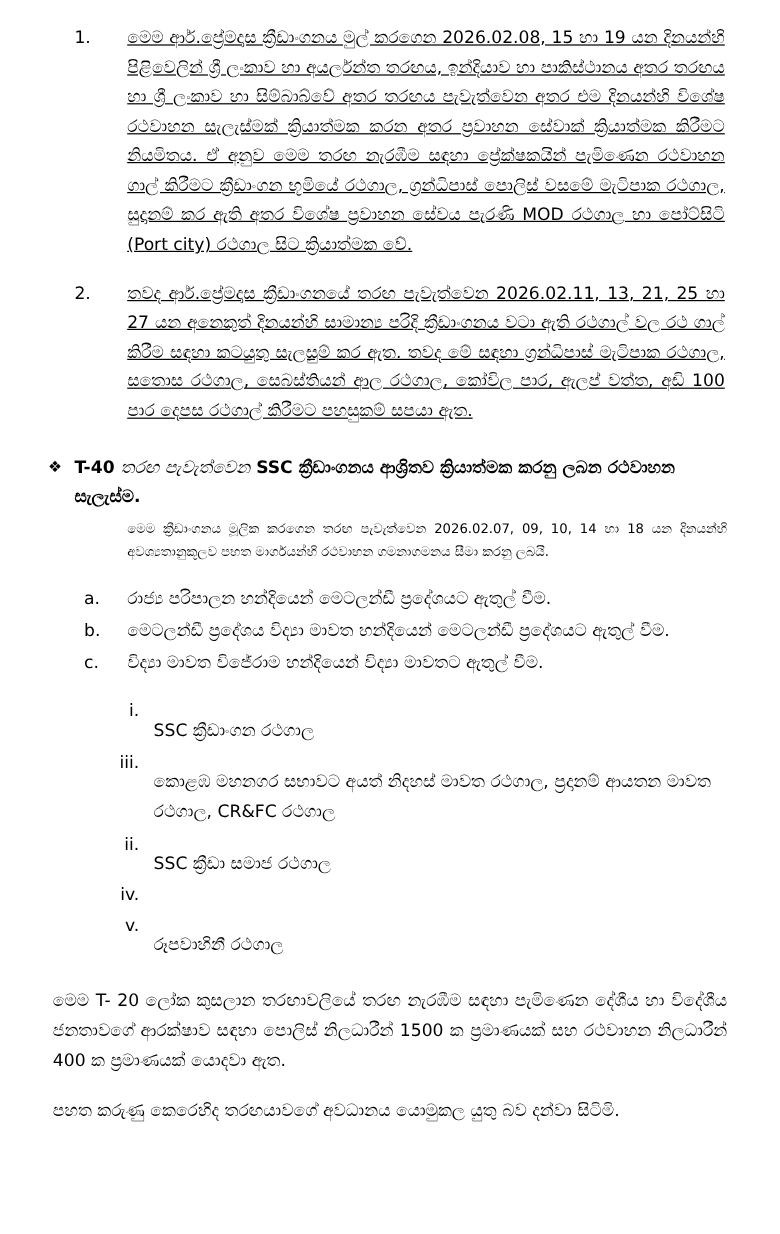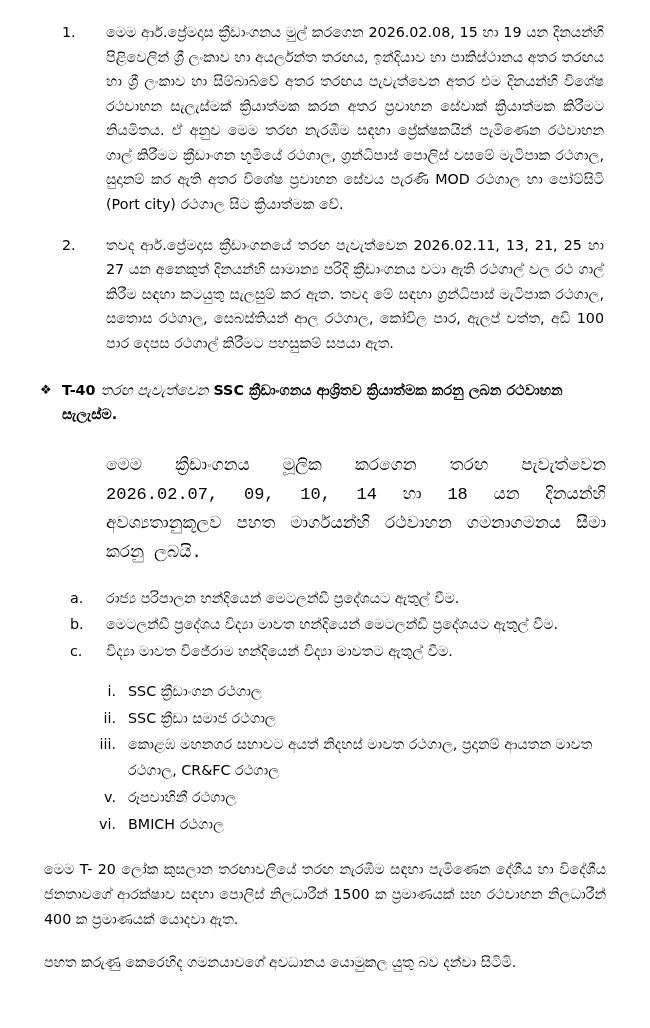--- a/index.html
+++ b/index.html
@@ -43,20 +43,21 @@
     margin: 0 44px 0 0;
     padding: 0;
   }
   .numbered .marker {
     width: 44px;
     padding-left: 62px;
     box-sizing: content-box;
   }
   .numbered .body {
     padding-right: 2px;
+    text-decoration: underline;
   }
   .item-1 { margin-top: 20px; }
   .item-2 { margin-top: 16px; }
 
   
   .bullet-head {
     display: flex;
     align-items: flex-start;
     margin: 22px 44px 0 0;
     font-size: 14.3px;
@@ -68,25 +69,24 @@
     padding-left: 40px;
     flex: 0 0 auto;
     font-size: 13px;
     line-height: 1.8;
   }
   .bullet-head .body { flex: 1 1 auto; }
   .bullet-head .reg { font-weight: normal; font-style: italic; }
 
   
   .indent-para {
-    margin: 24px 44px 0 106px;
-    font-size: 17px;
+    margin: 5px 44px 0 106px;
+    font-size: 11px;
     line-height: 1.72;
     text-align: justify;
-    font-family: Liberation Mono, monospace;
   }
 
   
   .lettered {
     margin: 18px 44px 0 0;
   }
   .lettered .row {
     display: flex;
     align-items: flex-start;
     font-size: 14.3px;
@@ -112,21 +112,21 @@
     margin-bottom: 1px;
   }
   .roman .marker {
     flex: 0 0 auto;
     width: 38px;
     padding-left: 78px;
     text-align: right;
     padding-right: 12px;
     box-sizing: content-box;
   }
-  .roman .body { flex: 1 1 auto; }
+  .roman .body { flex: 1 1 auto; margin-top: 16px; }
 
   
   .full-para {
     margin: 20px 44px 0 44px;
     font-size: 14.3px;
     line-height: 1.74;
     text-align: justify;
   }
   .full-para.last {
     margin-top: 18px;
@@ -174,35 +174,32 @@
     </div>
   </div>
 
 
   <div class="roman">
     <div class="row">
       <span class="marker">i.</span>
       <span class="body">SSC ක්‍රීඩාංගන රථගාල</span>
     </div>
     <div class="row">
+      <span class="marker">iii.</span>
+      <span class="body">කොළඹ මහනගර සභාවට අයත් නිදහස් මාවත රථගාල, ප්‍රදානම් ආයතන මාවත රථගාල, CR&amp;FC රථගාල</span>
+    </div>
+    <div class="row">
       <span class="marker">ii.</span>
       <span class="body">SSC ක්‍රීඩා සමාජ රථගාල</span>
     </div>
     <div class="row">
-      <span class="marker">iii.</span>
-      <span class="body">කොළඹ මහනගර සභාවට අයත් නිදහස් මාවත රථගාල, ප්‍රදානම් ආයතන මාවත රථගාල, CR&amp;FC රථගාල</span>
-    </div>
-    <div class="row">
+      <span class="marker">iv.</span>
     </div>
     <div class="row">
       <span class="marker">v.</span>
       <span class="body">රූපවාහිනී රථගාල</span>
     </div>
-    <div class="row">
-      <span class="marker">vi.</span>
-      <span class="body">BMICH රථගාල</span>
-    </div>
   </div>
 
   <div class="full-para">මෙම T- 20 ලෝක කුසලාන තරඟාවලියේ තරඟ නැරඹීම සඳහා පැමිණෙන දේශීය හා විදේශීය ජනතාවගේ ආරක්ෂාව සඳහා පොලිස් නිලධාරීන් 1500 ක ප්‍රමාණයක් සහ රථවාහන නිලධාරීන් 400 ක ප්‍රමාණයක් යොදවා ඇත.</div>
-  <div class="full-para last">පහත කරුණු කෙරෙහිද ගමනයාවගේ අවධානය යොමුකල යුතු බව දන්වා සිටිමි.</div>
+  <div class="full-para last">පහත කරුණු කෙරෙහිද තරඟයාවගේ අවධානය යොමුකල යුතු බව දන්වා සිටිමි.</div>
 
 </div>
 
 </body></html>

